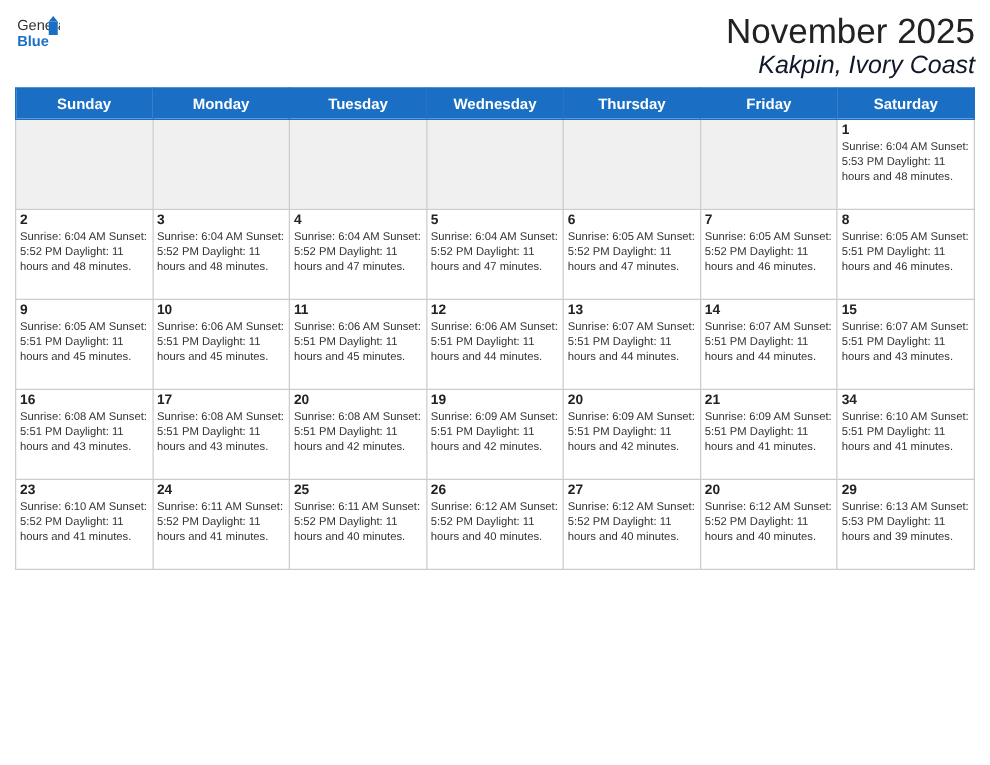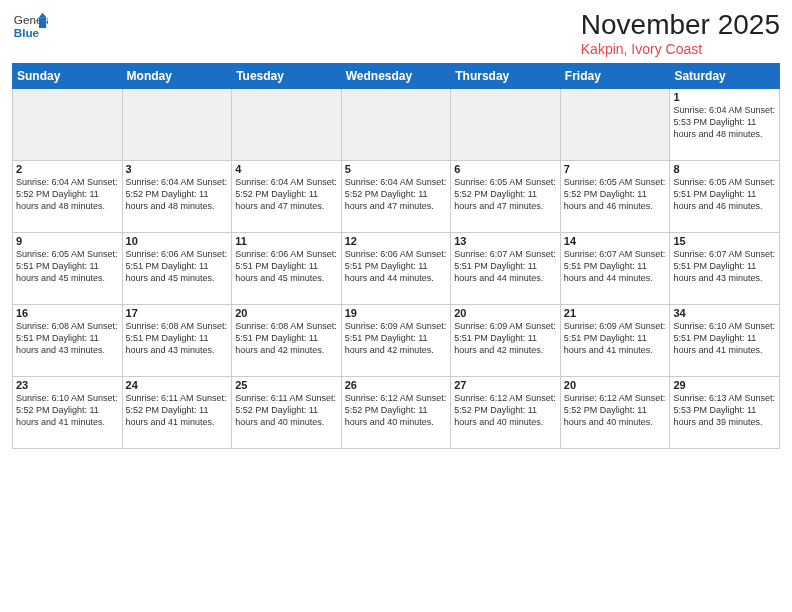--- a/index.html
+++ b/index.html
@@ -25,44 +25,45 @@
     .logo {
       display: flex;
       align-items: center;
       gap: 4px;
     }
     .logo-icon {
       width: 36px;
       height: 36px;
     }
     .title-block {
-      text-align: left;
+      text-align: right;
     }
     .month-title {
       font-size: 28px;
       color: #222;
       font-weight: normal;
       line-height: 1.1;
     }
     .location-title {
-      font-size: 14px;
-      color: #ef4444;
+      font-size: 20px;
+      color: #0f172a;
+      font-style: italic;
     }
     .calendar {
       width: 100%;
       border-collapse: collapse;
       table-layout: fixed;
     }
     .calendar th {
       background: #1a6fc4;
       color: #fff;
       font-size: 12px;
       font-weight: bold;
       padding: 5px 4px;
-      text-align: left;
+      text-align: center;
       border: 1px solid #1a6fc4;
     }
     .calendar td {
       border: 1px solid #ccc;
       vertical-align: top;
       padding: 2px 3px;
       font-size: 9.5px;
       color: #333;
       height: 72px;
       width: 14.28%;

